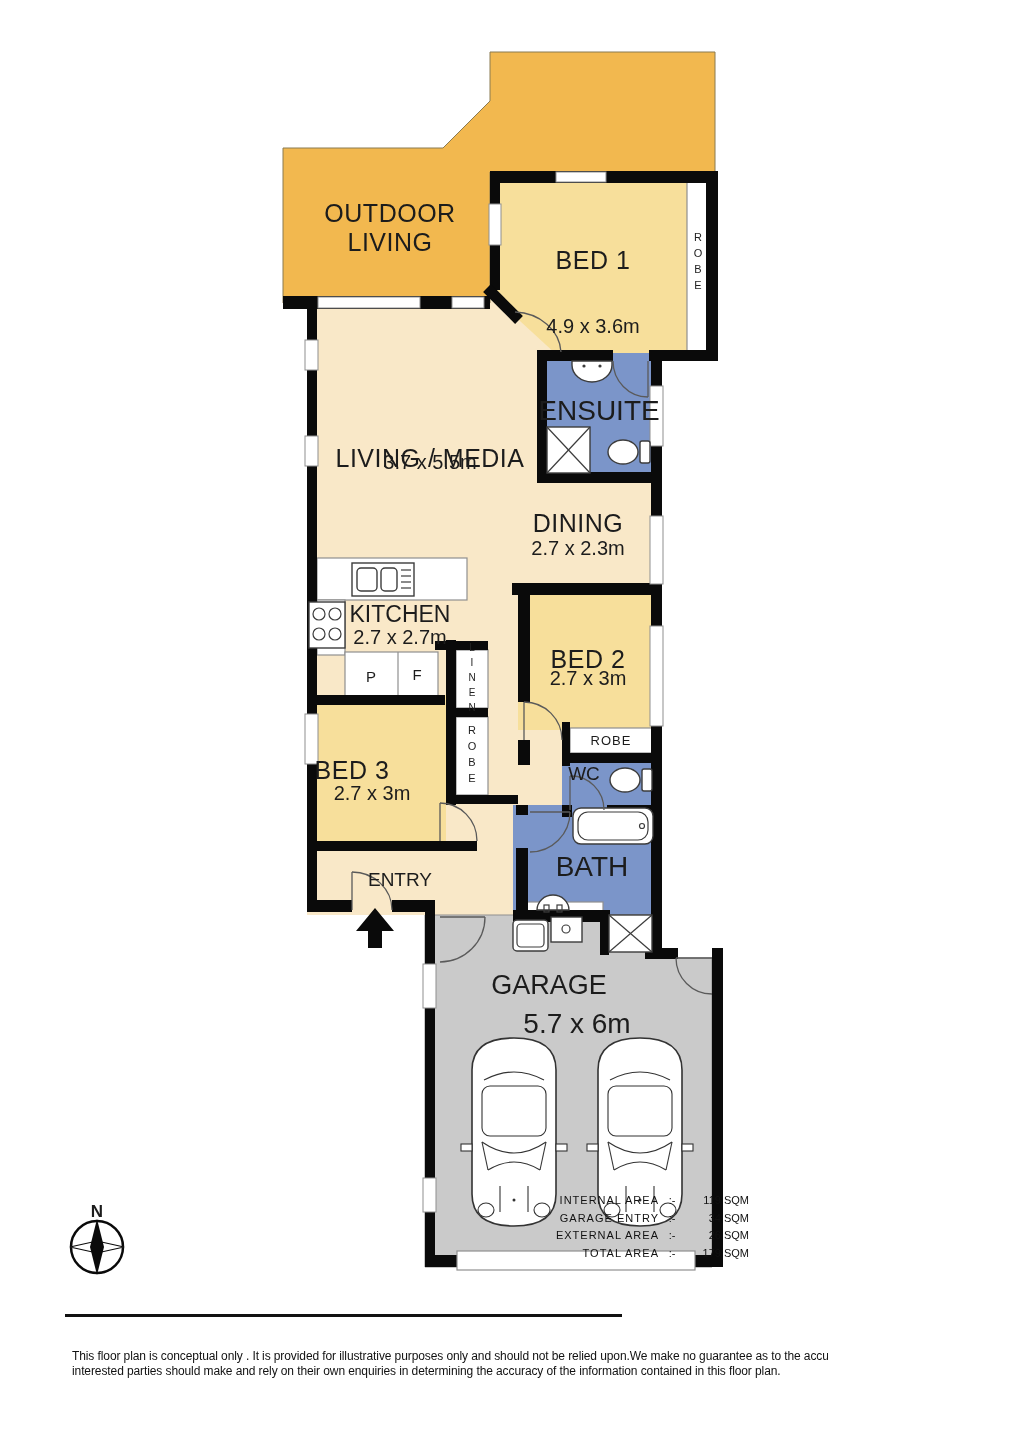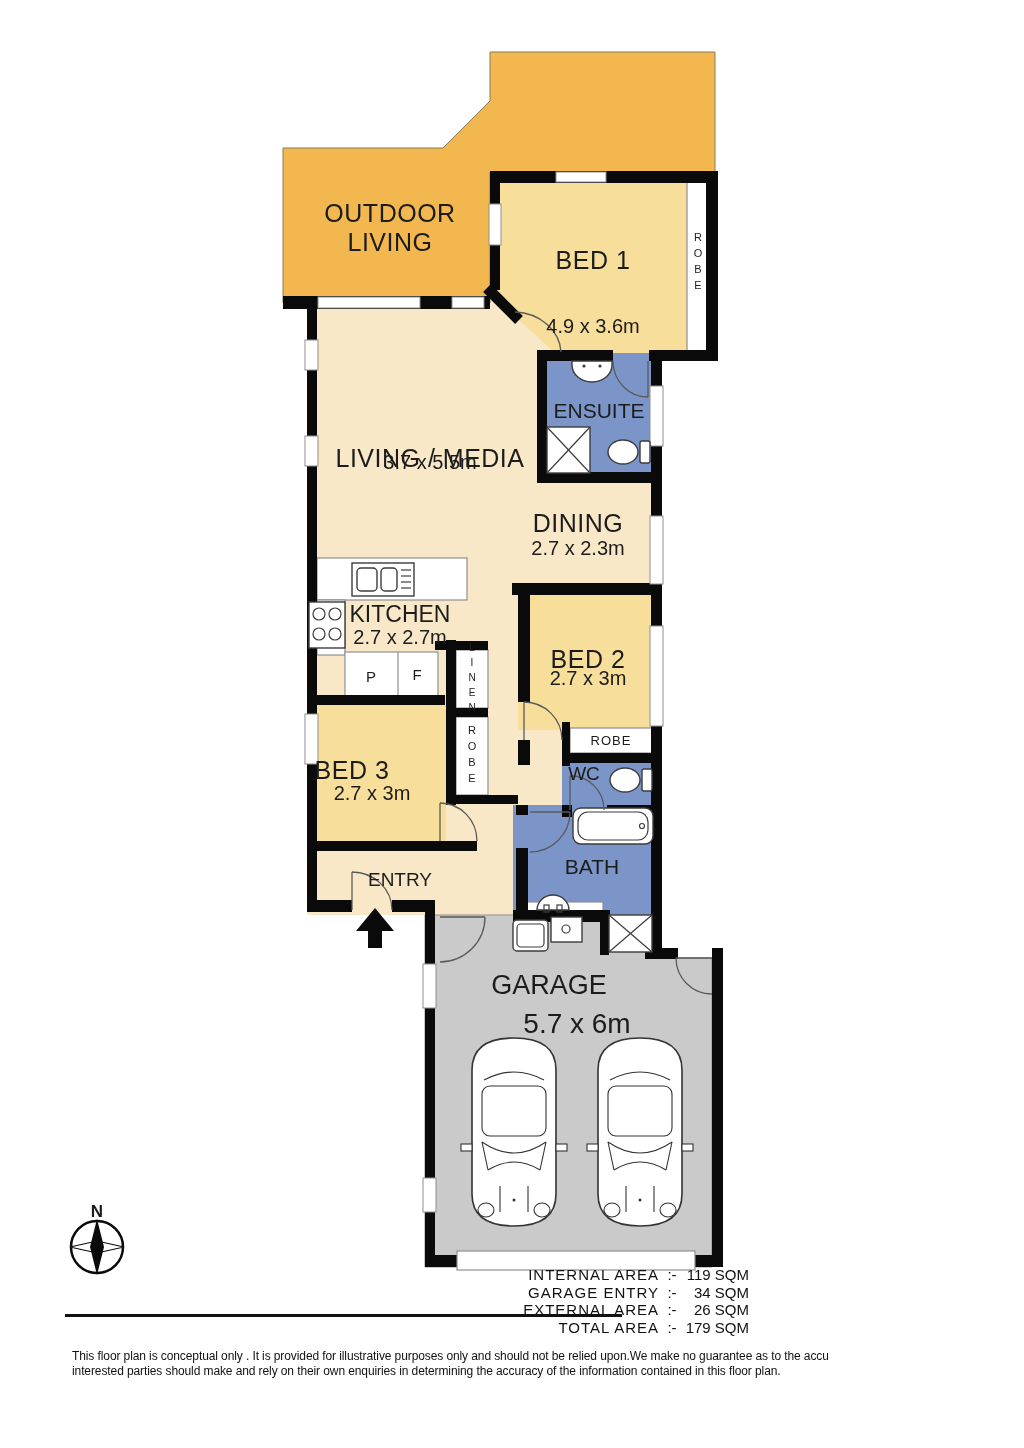--- a/index.html
+++ b/index.html
@@ -8,31 +8,31 @@
   #plan-svg{position:absolute;left:0;top:0;}
   .wall{fill:#0a0a0a;}
   .win{fill:#ffffff;stroke:#8f8f8f;stroke-width:1;}
   .whitebox{fill:#ffffff;stroke:#8f8f8f;stroke-width:1.2;}
   .fix{fill:#ffffff;stroke:#3c3c3c;stroke-width:1.4;}
   .fixline{fill:none;stroke:#3c3c3c;stroke-width:1.2;}
   .arc{fill:none;stroke:#5a5a5a;stroke-width:1.3;}
   .lbl{position:absolute;transform:translate(-50%,-50%);color:#1c1c1c;white-space:nowrap;
        text-align:center;}
   .rname{font-size:25px;letter-spacing:0.5px;}
-  .rname-sm{font-size:21px;}
+  .rname-sm{font-size:28px;}
   .rdims{font-size:20px;}
   .wrap2{white-space:normal;width:170px;line-height:1.15;}
   .vlbl{position:absolute;transform:translate(-50%,-50%);writing-mode:vertical-rl;
         text-orientation:upright;font-size:11px;letter-spacing:4px;color:#222;}
   .tinylbl{font-size:15px;}
   .robe-h{font-size:13px;letter-spacing:1px;}
   .compass-n{font-size:17px;font-weight:bold;}
   .addr{position:absolute;font-size:23px;font-weight:bold;color:#111;letter-spacing:0.3px;}
   .underline{position:absolute;background:#111;}
-  #areas{position:absolute;right:79px;top:1266px;font-size:15px;color:#111;}
+  #areas{position:absolute;right:79px;top:1192px;font-size:11px;color:#111;}
   .arearow{display:flex;justify-content:flex-end;line-height:17.5px;}
   .arealabel{text-align:right;letter-spacing:1px;}
   .areasep{width:26px;text-align:center;}
   .areaval{width:64px;text-align:right;}
   #disclaimer{position:absolute;left:72px;top:1349px;width:888px;font-size:12px;
               line-height:14.5px;color:#111;letter-spacing:-0.1px;}
 </style>
 </head>
 <body>
 

